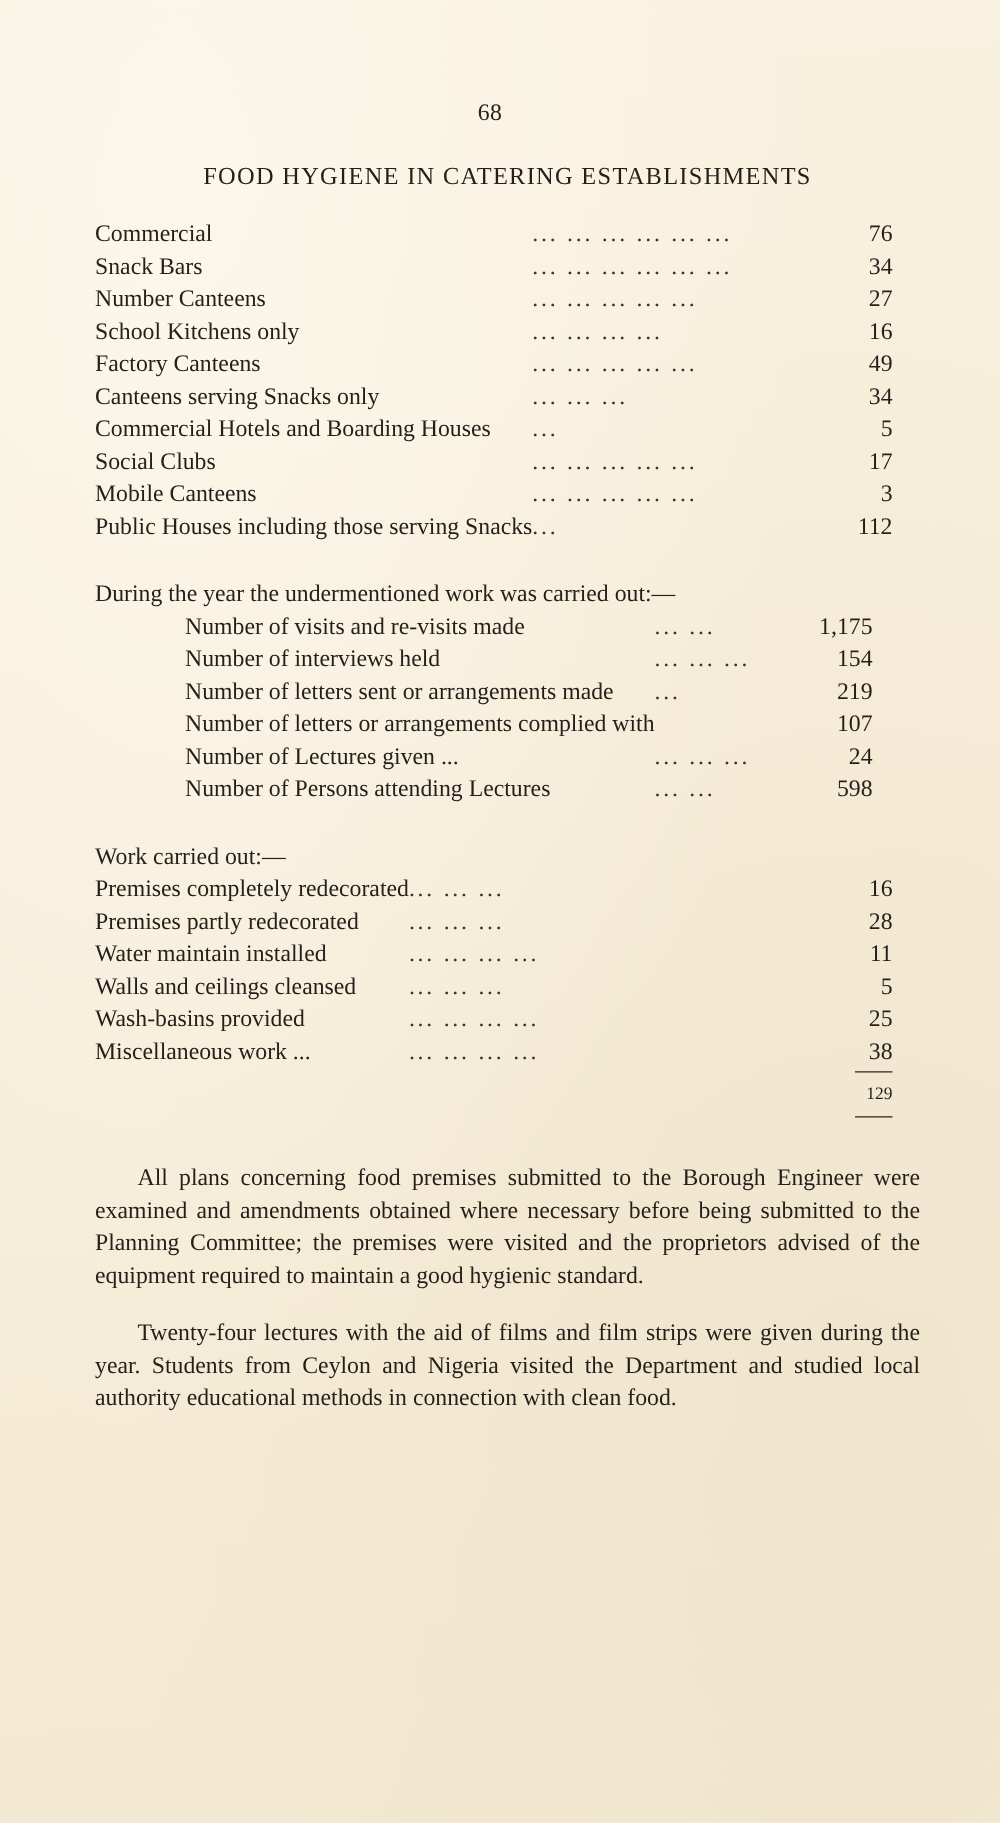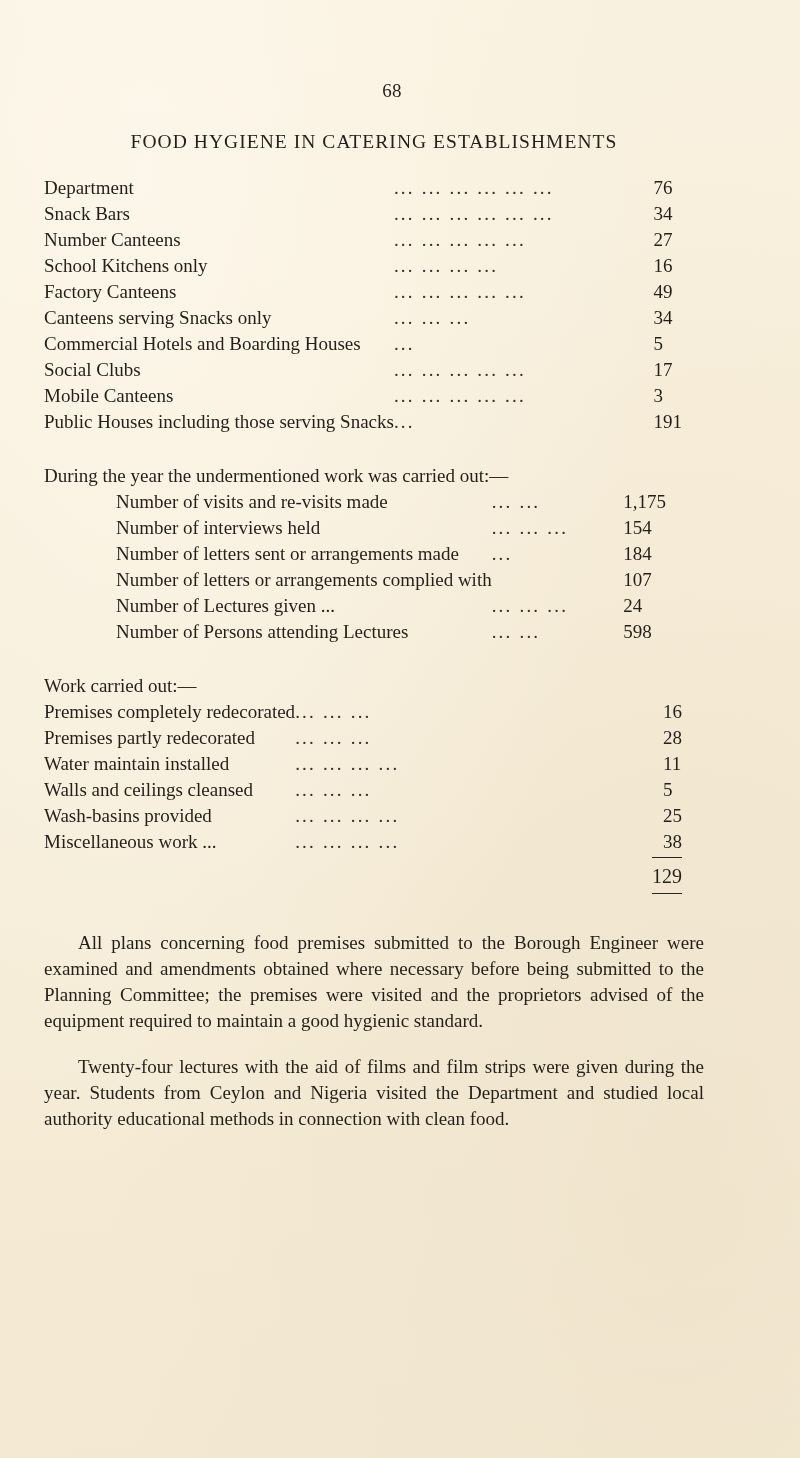--- a/index.html
+++ b/index.html
@@ -27,21 +27,21 @@
     position: absolute;
     top: 80px;
     left: 0;
     width: 784px;
     text-align: center;
     font-size: 19px;
     letter-spacing: 0.3px;
   }
   .content {
     position: absolute;
-    left: 44px;
+    left: 76px;
     top: 130px;
     width: 660px;
   }
   h1.heading {
     font-size: 19.5px;
     font-weight: normal;
     text-align: center;
     letter-spacing: 1.05px;
     margin: 0 0 22px 0;
     line-height: 1.2;
@@ -90,20 +90,21 @@
   td.dots span.leaders {
     display: block;
     letter-spacing: 2.2px;
     white-space: nowrap;
     overflow: hidden;
     text-overflow: clip;
     direction: rtl;
     text-align: left;
   }
   td.num {
+    text-align: right;
     padding-left: 10px;
   }
 
   
   .sec1 { width: 660px; margin-top: 26px; }
   .sec1 td.num { width: 58px; padding-right: 22px; }
 
   
   .sec2 { width: 660px; margin-top: 4px; }
   .sec2 td.lbl { padding-left: 72px; }
@@ -116,21 +117,21 @@
   .total-wrap {
     margin-top: 2px;
     width: 660px;
     display: flex;
     justify-content: flex-end;
   }
   .total-box {
     width: 58px;
     margin-right: 22px;
     text-align: right;
-    font-size: 20px;
+    font-size: 14px;
     line-height: 26px;
   }
   .total-rule {
     border-top: 1.6px solid #2b2520;
     width: 30px;
     margin-left: auto;
   }
   .total-rule.top { margin-bottom: 5px; }
   .total-rule.bottom { margin-top: 4px; }
 
@@ -146,21 +147,21 @@
   <div class="folio">68</div>
 
   <div class="content">
 
     <h1 class="heading">FOOD HYGIENE IN CATERING ESTABLISHMENTS</h1>
 
 
     <table class="listing sec1">
       <tbody>
         <tr>
-          <td class="lbl">Department</td>
+          <td class="lbl">Commercial</td>
           <td class="dots">
               <span class="leaders">... ... ... ... ... ...</span>
             </td>
           <td class="num">76</td>
         </tr>
         <tr>
           <td class="lbl">Snack Bars</td>
           <td class="dots">
               <span class="leaders">... ... ... ... ... ...</span>
             </td>
@@ -213,21 +214,21 @@
           <td class="dots">
               <span class="leaders">... ... ... ... ...</span>
             </td>
           <td class="num">3</td>
         </tr>
         <tr>
           <td class="lbl">Public Houses including those serving Snacks</td>
           <td class="dots">
               <span class="leaders">...</span>
             </td>
-          <td class="num">191</td>
+          <td class="num">112</td>
         </tr>
       </tbody>
     </table>
 
     <div class="gap-md"></div>
 
     <p class="lead-line noindent">During the year the undermentioned work was carried out:—</p>
 
     <table class="listing sec2">
       <tbody>
@@ -243,21 +244,21 @@
           <td class="dots">
               <span class="leaders">... ... ...</span>
             </td>
           <td class="num">154</td>
         </tr>
         <tr>
           <td class="lbl">Number of letters sent or arrangements made</td>
           <td class="dots">
               <span class="leaders">...</span>
             </td>
-          <td class="num">184</td>
+          <td class="num">219</td>
         </tr>
         <tr>
           <td class="lbl">Number of letters or arrangements complied with</td>
           <td class="dots">
               <span class="leaders"></span>
             </td>
           <td class="num">107</td>
         </tr>
         <tr>
           <td class="lbl">Number of Lectures given ...</td>

